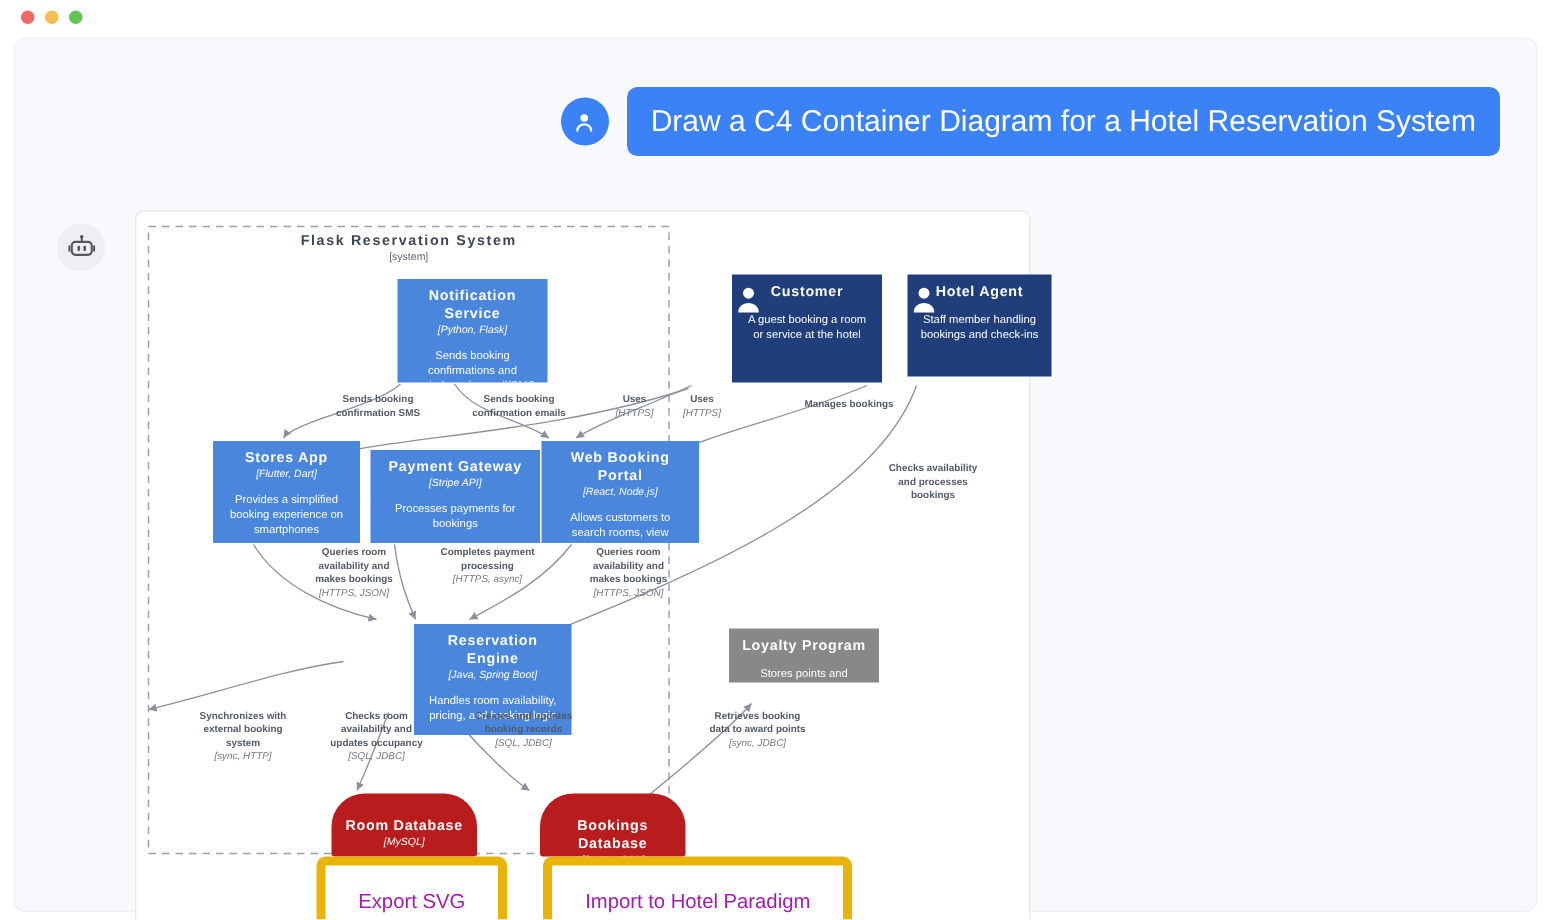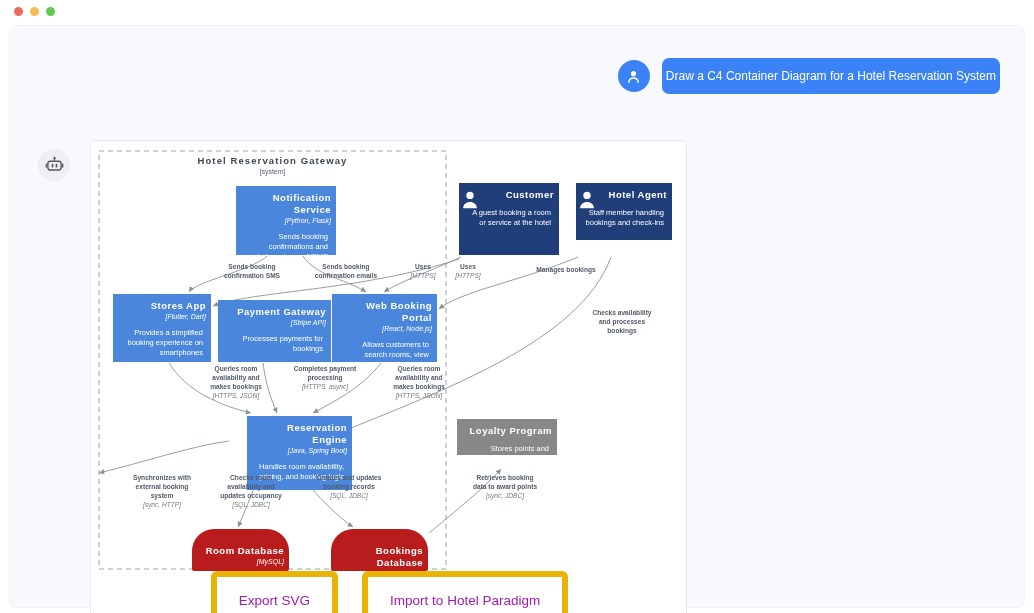--- a/index.html
+++ b/index.html
@@ -48,22 +48,22 @@
   .avatar {
     width: 32px; height: 32px; border-radius: 50%;
     background: #3b82f6;
     display: flex; align-items: center; justify-content: center;
     flex: 0 0 auto;
   }
   .bubble {
     background: #3b82f6;
     color: #ffffff;
     border-radius: 7px;
-    padding: 11px 4px;
-    font-size: 12px;
+    padding: 11px 16px;
+    font-size: 20px;
     line-height: 1.2;
     white-space: nowrap;
   }
 
   
   .bot-avatar {
     position: absolute; left: 28px; top: 123px;
     width: 32px; height: 32px; border-radius: 50%;
     background: #edeff2;
     display: flex; align-items: center; justify-content: center;
@@ -76,23 +76,24 @@
     border-radius: 6px;
   }
 
   
   .diagram { position: absolute; left: 0; top: 0; width: 597px; height: 481px; }
   .diagram svg { position: absolute; left: 0; top: 0; }
 
   .node {
     position: absolute;
     color: #ffffff;
-    text-align: right;
+    text-align: center;
     padding: 6px 5px 0 5px;
     overflow: hidden;
+    margin-left: 29px;
   }
   .node .n-title { font-size: 9.5px; font-weight: bold; letter-spacing: .5px; line-height: 1.25; }
   .node .n-tech  { font-size: 7px; font-style: italic; line-height: 1.3; margin-top: 0px; }
   .node .n-desc  { font-size: 7.5px; line-height: 1.35; margin-top: 7px; padding: 0 3px; }
   .node.container { background: #4a86dc; }
   .node.person { background: #1f3e7a; }
   .node.external { background: #888888; }
   .node.db { background: #b91c1c; border-radius: 22px 22px 2px 2px; }
   .node.db .n-title { margin-top: 10px; }
 
@@ -207,38 +208,38 @@
             <path d="M168,334 C 160,355 152,375 147,386"></path>
 
             <path d="M210,334 C 225,355 250,378 262,386"></path>
 
             <path d="M138,300 C 100,305 50,322 8,332" marker-end=""></path>
 
             <path d="M338,392 C 365,370 395,345 410,328"></path>
           </g>
         </svg>
 
-        <div class="boundary-title" style="left:8px; top:14px; width:347px;">Hotel Reservation Gateway</div>
+        <div class="boundary-title" style="left:8px; top:14px; width:347px;">Flask Reservation System</div>
         <div class="boundary-sub" style="left:8px; top:27px; width:347px;">[system]</div>
 
         <div id="nodes-layer">
             <div class="node container" style="left: 145px; top: 45px; width: 100px; height: 69px;">
               <div class="n-title">Notification Service</div>
               <div class="n-tech">[Python, Flask]</div>
               <div class="n-desc">Sends booking confirmations and reminders via email/SMS</div>
             </div>
             <div class="node person" style="left: 368px; top: 42px; width: 100px; height: 72px;">
               <svg class="person-icon" width="22" height="22" viewBox="0 0 24 24">
                 <circle cx="12" cy="7" r="4" fill="#ffffff"></circle>
                 <path d="M4.5 21c0-4.1 3.4-6.8 7.5-6.8s7.5 2.7 7.5 6.8z" fill="#ffffff"></path>
               </svg>
               <div class="n-title">Customer</div>
               <div class="n-desc">A guest booking a room or service at the hotel</div>
             </div>
-            <div class="node person" style="left: 485px; top: 42px; width: 96px; height: 57px;">
+            <div class="node person" style="left: 485px; top: 42px; width: 96px; height: 68px;">
               <svg class="person-icon" width="22" height="22" viewBox="0 0 24 24">
                 <circle cx="12" cy="7" r="4" fill="#ffffff"></circle>
                 <path d="M4.5 21c0-4.1 3.4-6.8 7.5-6.8s7.5 2.7 7.5 6.8z" fill="#ffffff"></path>
               </svg>
               <div class="n-title">Hotel Agent</div>
               <div class="n-desc">Staff member handling bookings and check-ins</div>
             </div>
             <div class="node container" style="left: 22px; top: 153px; width: 98px; height: 68px;">
               <div class="n-title">Stores App</div>
               <div class="n-tech">[Flutter, Dart]</div>

